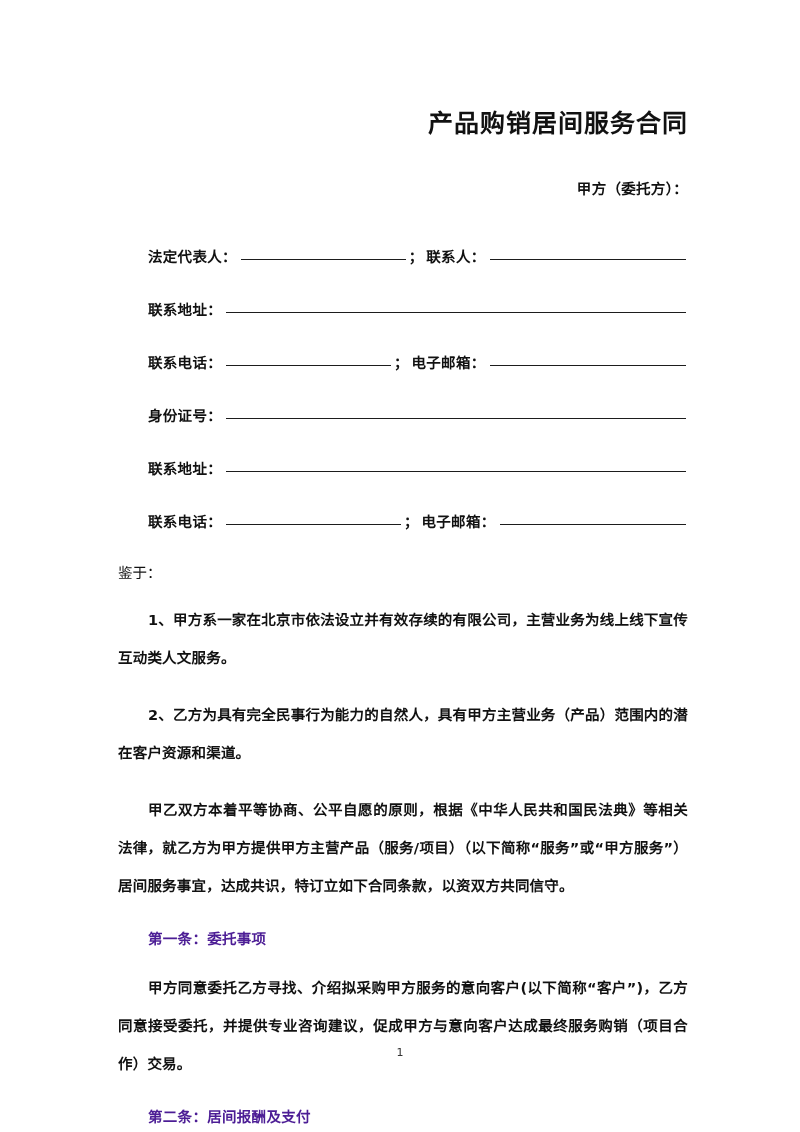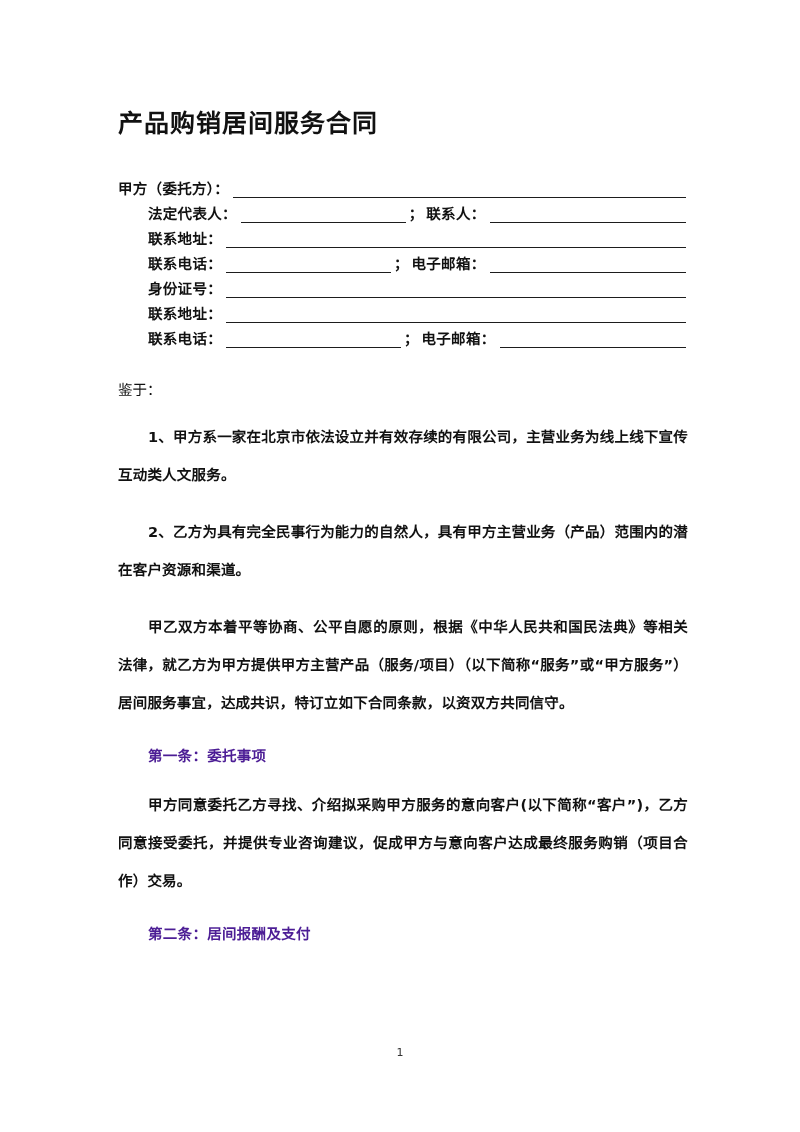--- a/index.html
+++ b/index.html
@@ -22,21 +22,21 @@
   }
   .doc-body {
     position: absolute;
     left: 118px;
     top: 0;
     width: 570px;
   }
 
   
   .doc-title {
-    text-align: left;
+    text-align: right;
     font-size: 25px;
     font-weight: bold;
     letter-spacing: 1px;
     color: #111111;
     margin: 0;
     padding-top: 103px;
     font-family: "DejaVu Sans", "Liberation Sans", sans-serif;
   }
 
   
@@ -44,29 +44,30 @@
     margin-top: 0;
   }
   .party-head {
     margin-top: 38px;
     font-size: 14.5px;
     font-weight: bold;
     color: #111111;
     white-space: nowrap;
     display: flex;
     align-items: flex-end;
+    flex-direction: column;
   }
   .field-row {
-    margin-top: 4px;
+    margin-top: 32px;
     font-size: 14.5px;
     font-weight: bold;
     color: #111111;
     white-space: nowrap;
     display: flex;
-    align-items: flex-end;
+    align-items: flex-start;
     padding-left: 30px;
   }
   .f-label {
     flex: 0 0 auto;
     letter-spacing: 0.3px;
   }
   .f-sep {
     flex: 0 0 auto;
     padding: 0 3px 0 1px;
   }

